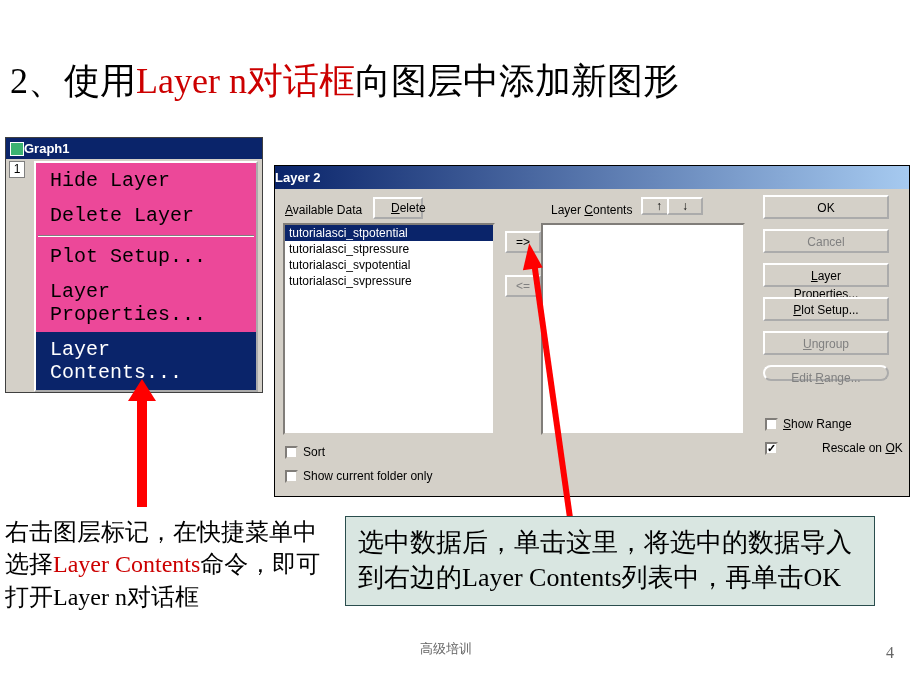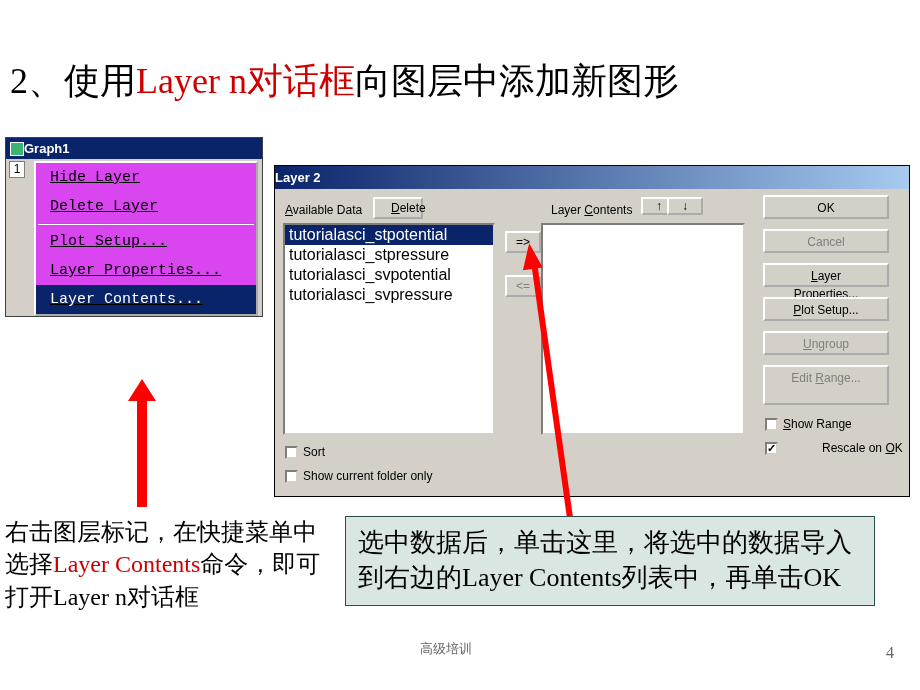--- a/index.html
+++ b/index.html
@@ -54,25 +54,24 @@
     font-size:12px;
     text-align:center;
     line-height:15px;
     margin: 2px 0 0 3px;
     font-family: "MS Sans Serif", sans-serif;
     display:inline-block;
   }
   .ctx-menu {
     margin: -17px 0 0 28px;
     width: 224px;
-    background: #d946ef;
+    background: #ec4899;
     border: 2px outset #fff;
     font-family: "Courier New", monospace;
-    font-size: 15px;
-    text-decoration: underline;
+    font-size: 20px;
   }
   .ctx-item {
     padding: 6px 14px;
     color: #000;
   }
   .ctx-sep {
     border-top: 1px solid #808080;
     border-bottom: 1px solid #fff;
     margin: 2px 2px;
     height:0;
@@ -102,21 +101,21 @@
     padding:4px 0;
   }
   .dlg-body { position:relative; padding: 10px 10px; height: calc(100% - 24px); }
   .lbl { position:absolute; font-size:12px; }
   .underline-char { text-decoration: underline; }
 
   .listbox {
     position:absolute;
     background:#fff;
     border:2px inset #d4d0c8;
-    font-size:16px;
+    font-size:12px;
     overflow:hidden;
   }
   .list-item { padding:1px 4px; white-space:nowrap; }
   .list-item.sel { background:#0a246a; color:#fff; }
 
   .btn {
     position:absolute;
     background:#d4d0c8;
     border:2px outset #fff;
     font-size:12px;
@@ -267,21 +266,21 @@
     <div class="checkbox-row" style="left:10px;top:280px;">
       <span class="cb"></span>
       <span>Show current folder only</span>
     </div>
 
     <div class="btn" style="left:488px;top:6px;width:126px;height:24px;line-height:18px;"><span>OK</span></div>
     <div class="btn disabled" style="left:488px;top:40px;width:126px;height:24px;line-height:18px;"><span>Cancel</span></div>
     <div class="btn" style="left:488px;top:74px;width:126px;height:24px;line-height:18px;"><span class="underline-char">L</span><span>ayer Properties...</span></div>
     <div class="btn" style="left:488px;top:108px;width:126px;height:24px;line-height:18px;"><span class="underline-char">P</span><span>lot Setup...</span></div>
     <div class="btn disabled" style="left:488px;top:142px;width:126px;height:24px;line-height:18px;"><span class="underline-char">U</span><span>ngroup</span></div>
-    <div class="btn disabled" style="left:488px;top:176px;width:126px;height:40px;line-height:18px;"><span>Edit </span><span class="underline-char">R</span><span>ange...</span></div>
+    <div class="btn disabled" style="left:488px;top:176px;width:126px;height:16px;line-height:18px;border-radius:10px;"><span>Edit </span><span class="underline-char">R</span><span>ange...</span></div>
 
     <div class="checkbox-row" style="left:490px;top:228px;">
       <span class="cb"></span>
       <span><span class="underline-char">S</span><span>how Range</span></span>
     </div>
     <div class="checkbox-row" style="left:490px;top:252px;gap:44px;">
       <span class="cb checked"></span>
       <span><span>Rescale on </span><span class="underline-char">O</span><span>K</span></span>
     </div>
 

